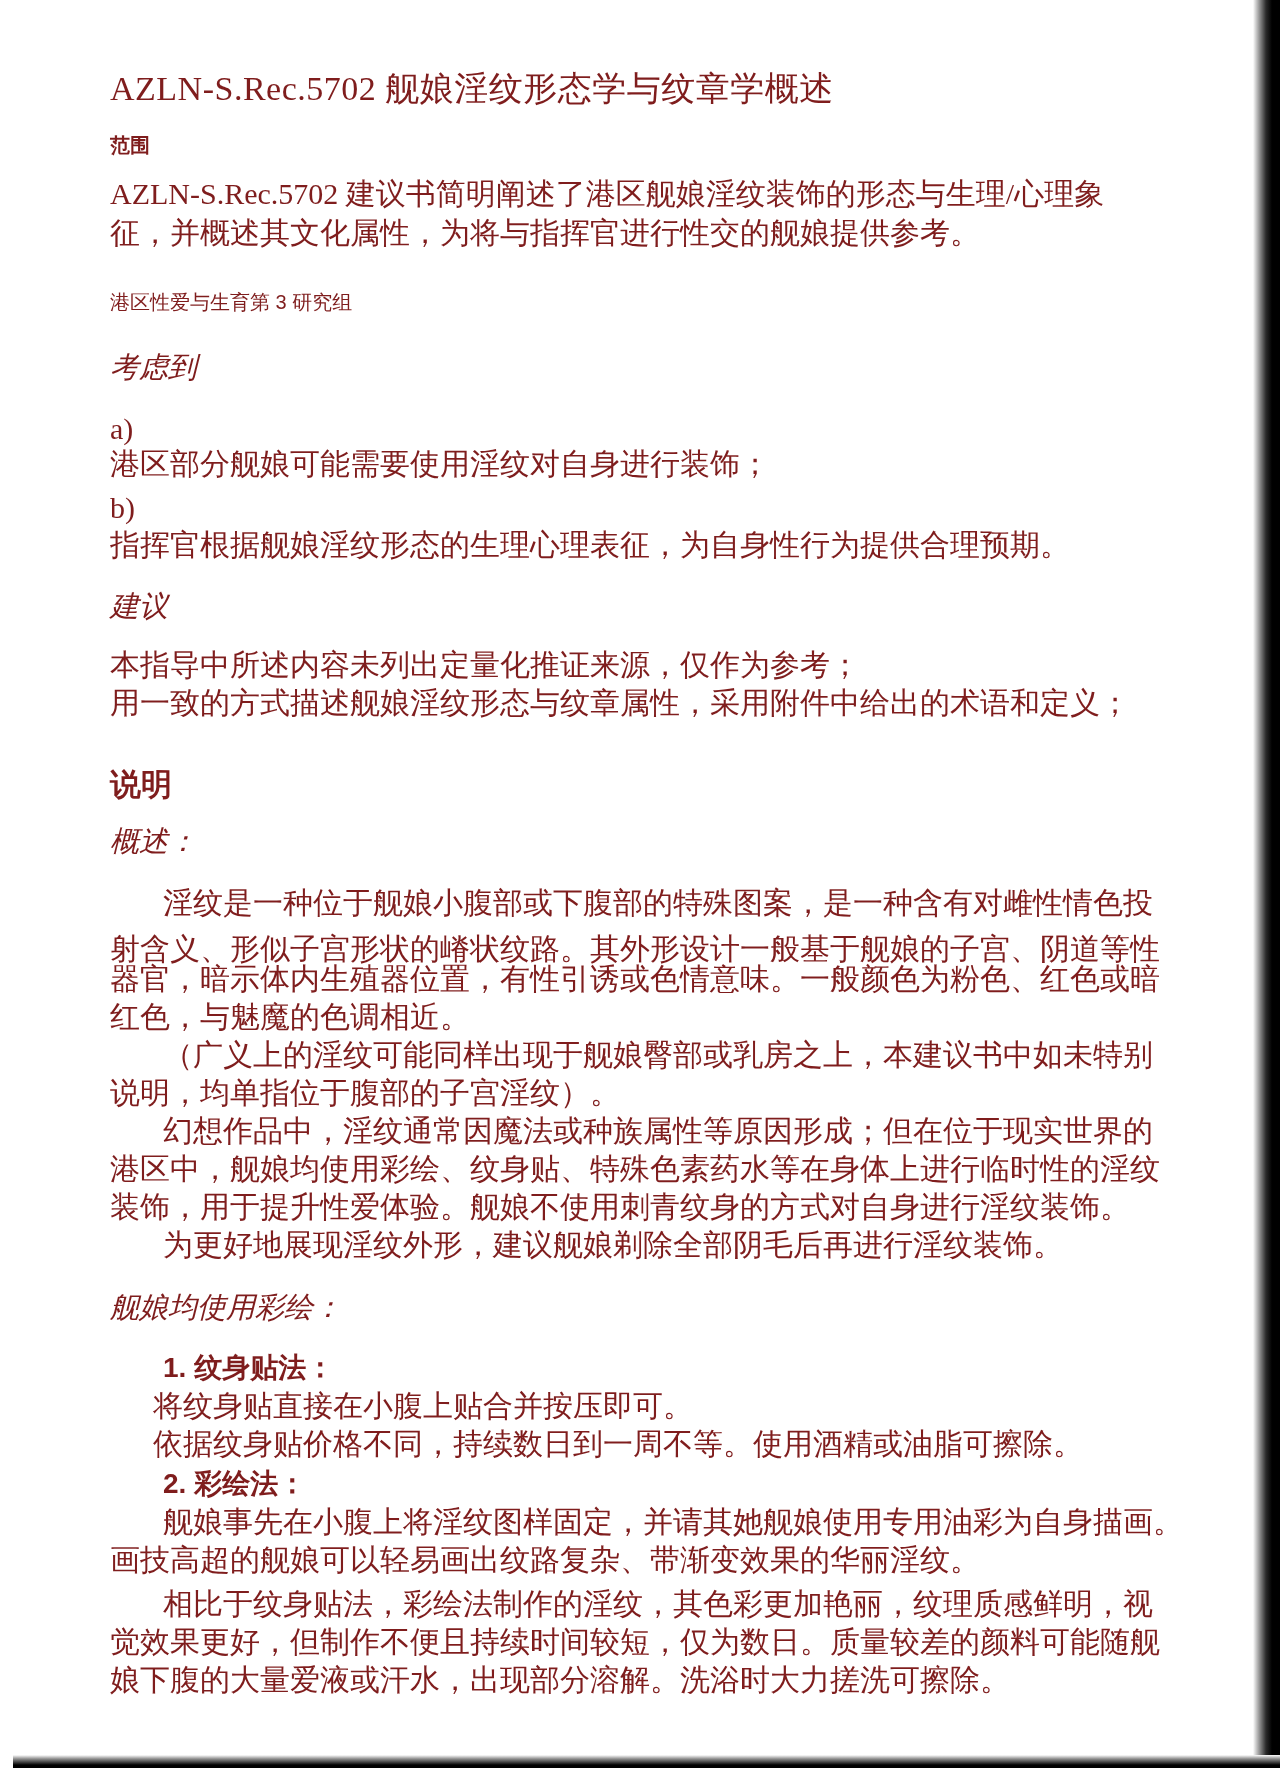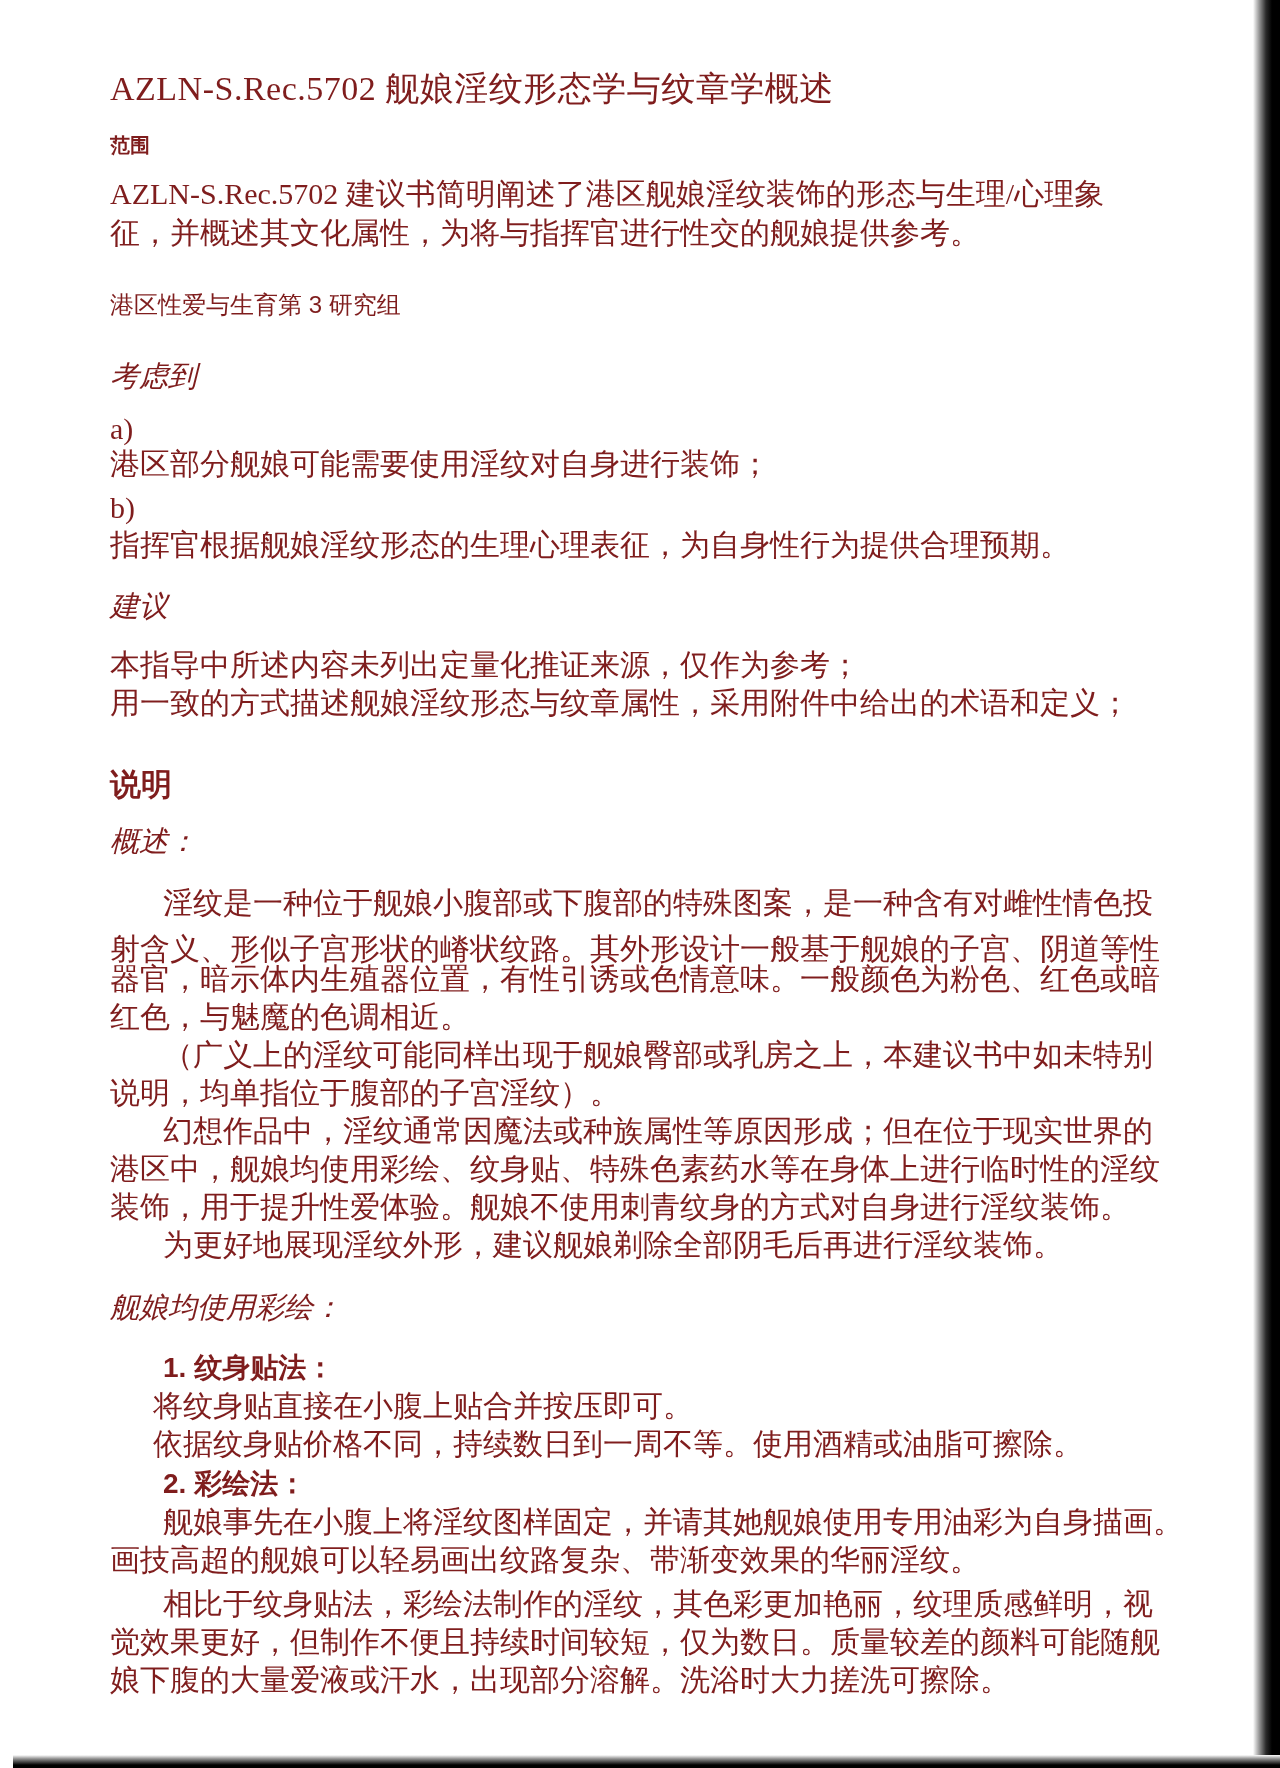--- a/index.html
+++ b/index.html
@@ -24,21 +24,21 @@
     font-size:34px;
     letter-spacing:0.5px;
   }
   .t-bold-serif{
     font-family:"Liberation Serif","DejaVu Serif",serif;
     font-size:20px;
     font-weight:bold;
   }
   .t-sans{
     font-family:"Liberation Sans","DejaVu Sans",sans-serif;
-    font-size:24px;
+    font-size:20px;
   }
   .t-bold-sans{
     font-family:"Liberation Sans","DejaVu Sans",sans-serif;
     font-size:28px;
     font-weight:bold;
   }
   .t-kaiti{
     font-family:"DejaVu Serif","Liberation Serif",serif;
     font-size:29px;
     font-style:italic;
@@ -64,21 +64,21 @@
 <div class="page">
 
   <div class="ln t-title" style="top:66px;">AZLN-S.Rec.5702 舰娘淫纹形态学与纹章学概述</div>
 
   <div class="ln t-bold-serif" style="top:132px;">范围</div>
   <div class="ln t-serif" style="top:174px;">AZLN-S.Rec.5702 建议书简明阐述了港区舰娘淫纹装饰的形态与生理/心理象</div>
   <div class="ln t-serif" style="top:213px;">征，并概述其文化属性，为将与指挥官进行性交的舰娘提供参考。</div>
 
   <div class="ln t-sans" style="top:289px;">港区性爱与生育第 3 研究组</div>
 
-  <div class="ln t-kaiti" style="top:357px;text-align:right;">考虑到</div>
+  <div class="ln t-kaiti" style="top:348px;text-align:right;">考虑到</div>
   <div class="ln t-serif" style="top:412px;">a)</div>
   <div class="ln t-serif" style="top:444px;">港区部分舰娘可能需要使用淫纹对自身进行装饰；</div>
   <div class="ln t-serif" style="top:491px;">b)</div>
   <div class="ln t-serif" style="top:525px;font-family:Liberation Serif, serif;">指挥官根据舰娘淫纹形态的生理心理表征，为自身性行为提供合理预期。</div>
 
   <div class="ln t-kaiti" style="top:587px;">建议</div>
   <div class="ln t-serif" style="top:645px;">本指导中所述内容未列出定量化推证来源，仅作为参考；</div>
   <div class="ln t-serif" style="top:683px;">用一致的方式描述舰娘淫纹形态与纹章属性，采用附件中给出的术语和定义；</div>
 
   <div class="ln t-bold-serif" style="top:764px;font-size:31px;">说明</div>

